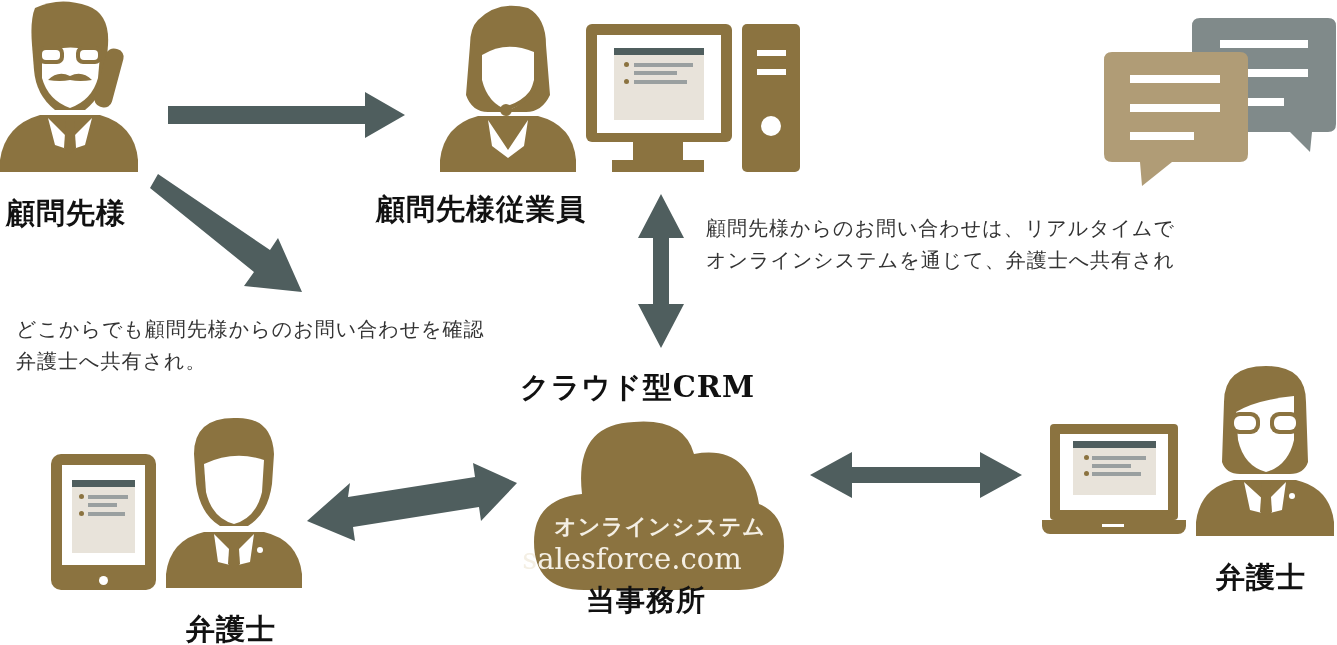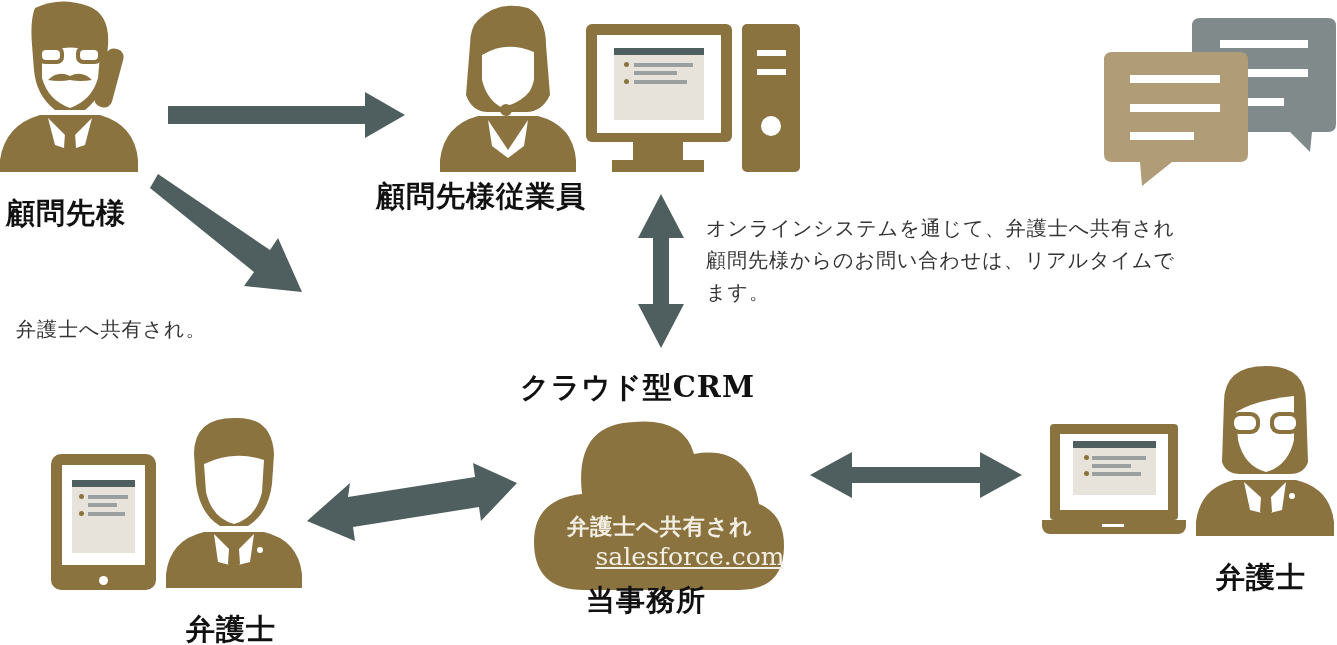--- a/index.html
+++ b/index.html
@@ -70,53 +70,53 @@
   <div class="abs" style="left:634px;top:71px;width:43px;height:4px;background:#9aa0a0;"></div>
   <div class="abs" style="left:624px;top:79px;width:5px;height:5px;border-radius:50%;background:#8b7340;"></div>
   <div class="abs" style="left:634px;top:80px;width:53px;height:4px;background:#9aa0a0;"></div>
   <div class="abs" style="left:633px;top:142px;width:50px;height:20px;background:#8b7340;"></div>
   <div class="abs" style="left:612px;top:160px;width:92px;height:12px;background:#8b7340;"></div>
   <div class="abs" style="left:742px;top:24px;width:58px;height:148px;background:#8b7340;border-radius:5px;"></div>
   <div class="abs" style="left:757px;top:50px;width:29px;height:6px;background:#fff;"></div>
   <div class="abs" style="left:757px;top:69px;width:29px;height:6px;background:#fff;"></div>
   <div class="abs" style="left:761px;top:116px;width:20px;height:20px;border-radius:50%;background:#fff;"></div>
 </div>
-<div class="label" style="left:376px;top:177px;">顧問先様従業員</div>
+<div class="label" style="left:376px;top:190px;">顧問先様従業員</div>
 
 <svg class="abs" style="left:636px;top:192px" width="50" height="160">
   <path d="M25 2 L48 46 L33 46 L33 112 L48 112 L25 156 L2 112 L17 112 L17 46 L2 46Z" fill="#4f5e5e"></path>
 </svg>
 
 <div class="desc" style="left:706px;top:212px;width:560px;">
+  <div>顧問先様からのお問い合わせは、リアルタイムで</div>
   <div>オンラインシステムを通じて、弁護士へ共有され</div>
-  <div>顧問先様からのお問い合わせは、リアルタイムで</div>
-  <div>ます。</div>
 </div>
 
 <svg class="abs" style="left:1100px;top:14px" width="237" height="175">
   <path d="M100 4 L228 4 Q236 4 236 12 L236 110 Q236 118 228 118 L212 118 L210 138 L190 118 L100 118 Q92 118 92 110 L92 12 Q92 4 100 4Z" fill="#808a8a"></path>
   <rect x="120" y="26" width="88" height="8" fill="#fff"></rect>
   <rect x="120" y="55" width="88" height="8" fill="#fff"></rect>
   <rect x="120" y="84" width="64" height="8" fill="#fff"></rect>
   <path d="M12 38 L140 38 Q148 38 148 46 L148 140 Q148 148 140 148 L72 148 L42 172 L40 148 L12 148 Q4 148 4 140 L4 46 Q4 38 12 38Z" fill="#b09c76"></path>
   <rect x="30" y="61" width="90" height="8" fill="#fff"></rect>
   <rect x="30" y="90" width="90" height="8" fill="#fff"></rect>
   <rect x="30" y="118" width="64" height="8" fill="#fff"></rect>
 </svg>
 
 <div class="desc" style="left:16px;top:313px;width:560px;">
+  <div>どこからでも顧問先様からのお問い合わせを確認</div>
   <div>弁護士へ共有され。</div>
 </div>
 
 <div class="label" style="left:520px;top:368px;">クラウド型CRM</div>
 <svg class="abs" style="left:534px;top:414px" width="250" height="176">
   <path d="M50 176 Q0 176 0 128 Q0 85 48 80 Q40 10 100 8 Q150 4 160 40 Q215 30 225 90 Q250 100 250 132 Q250 176 205 176Z" fill="#8b7340"></path>
 </svg>
-<div class="cloud-text" style="left:530px;top:512px;font-size:22px;font-weight:bold;letter-spacing:1px;">弁護士へ共有され</div>
-<div class="cloud-text" style="left:560px;top:542px;font-size:25px;text-decoration:underline;">salesforce.com</div>
+<div class="cloud-text" style="left:530px;top:512px;font-size:22px;font-weight:bold;letter-spacing:1px;">オンラインシステム</div>
+<div class="cloud-text" style="left:502px;top:542px;font-size:29px;">salesforce.com</div>
 <div class="label" style="left:586px;top:581px;">当事務所</div>
 
 <svg class="abs" style="left:305px;top:465px" width="210" height="70">
   <path d="M2 56 L45 18 L43 32 L170 12 L168 -2 L212 18 L176 56 L174 42 L48 62 L50 76Z" fill="#4f5e5e"></path>
 </svg>
 
 <svg class="abs" style="left:808px;top:450px" width="218" height="50">
   <path d="M2 25 L44 2 L44 17 L172 17 L172 2 L214 25 L172 48 L172 33 L44 33 L44 48Z" fill="#4f5e5e"></path>
 </svg>
 

